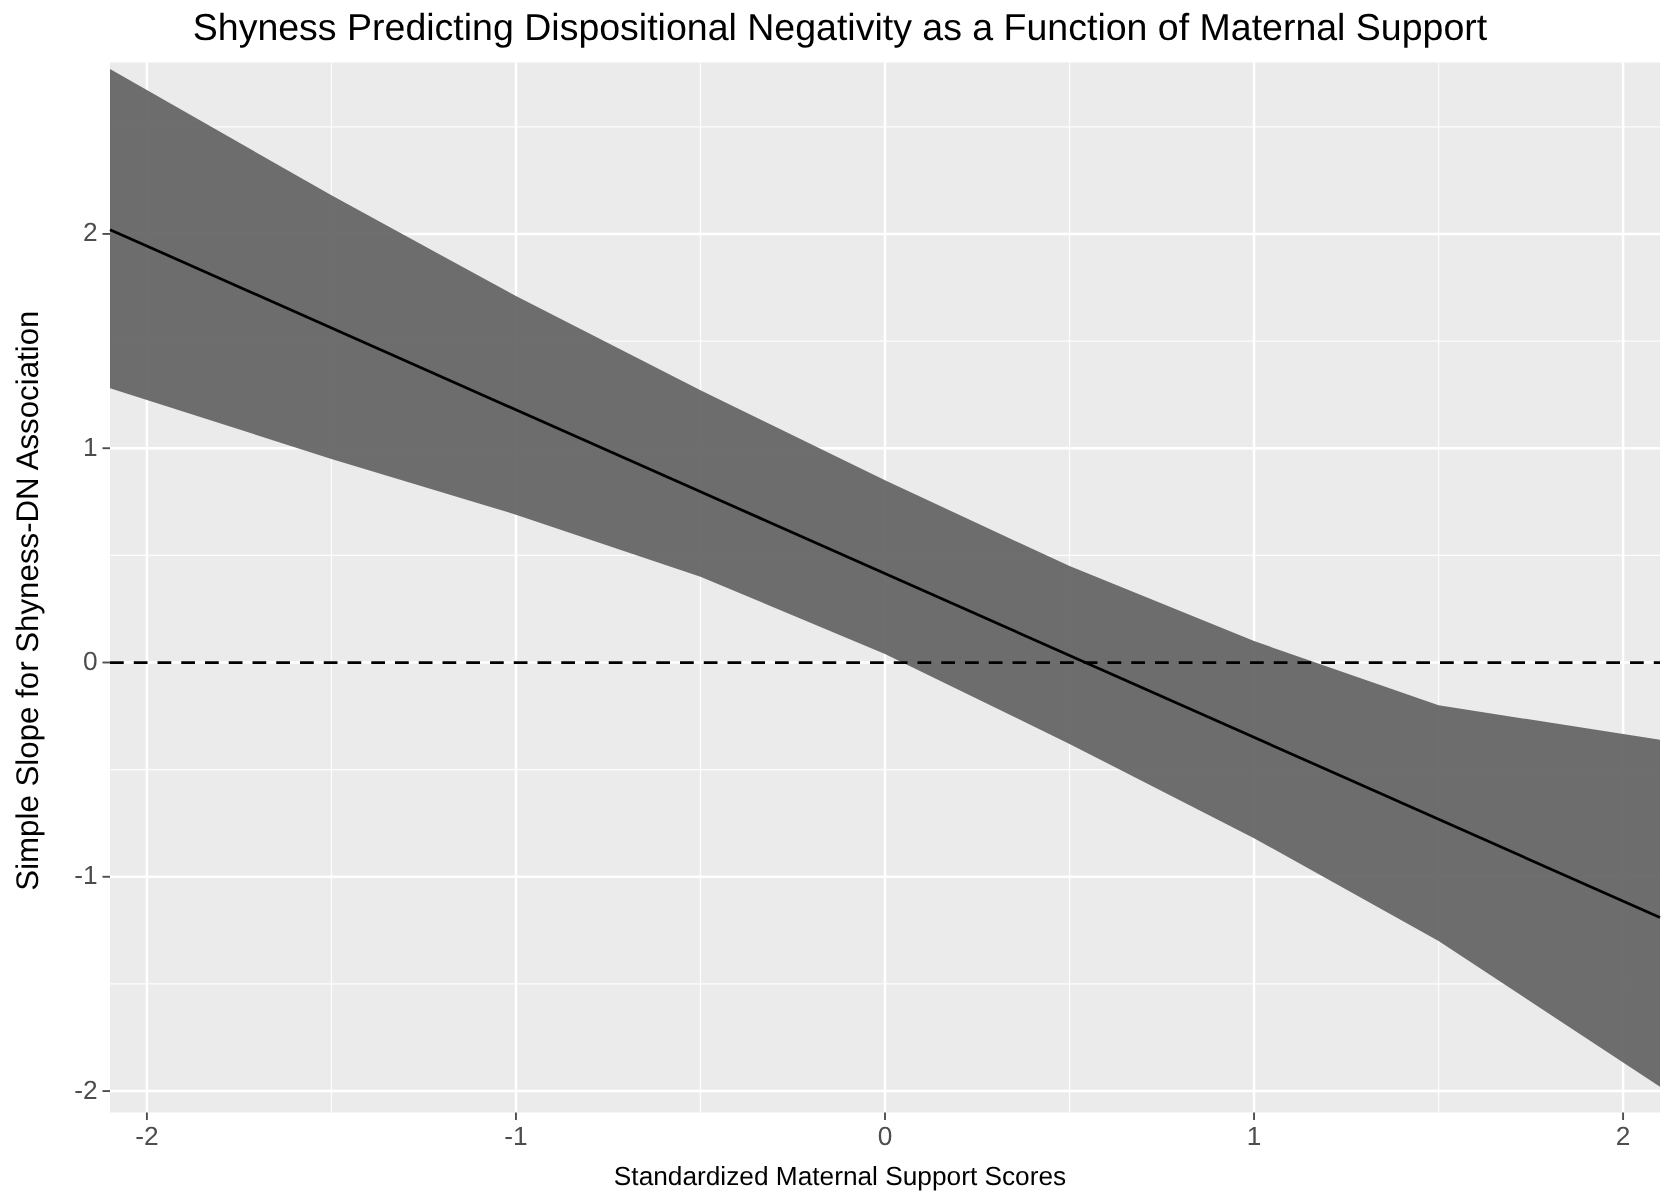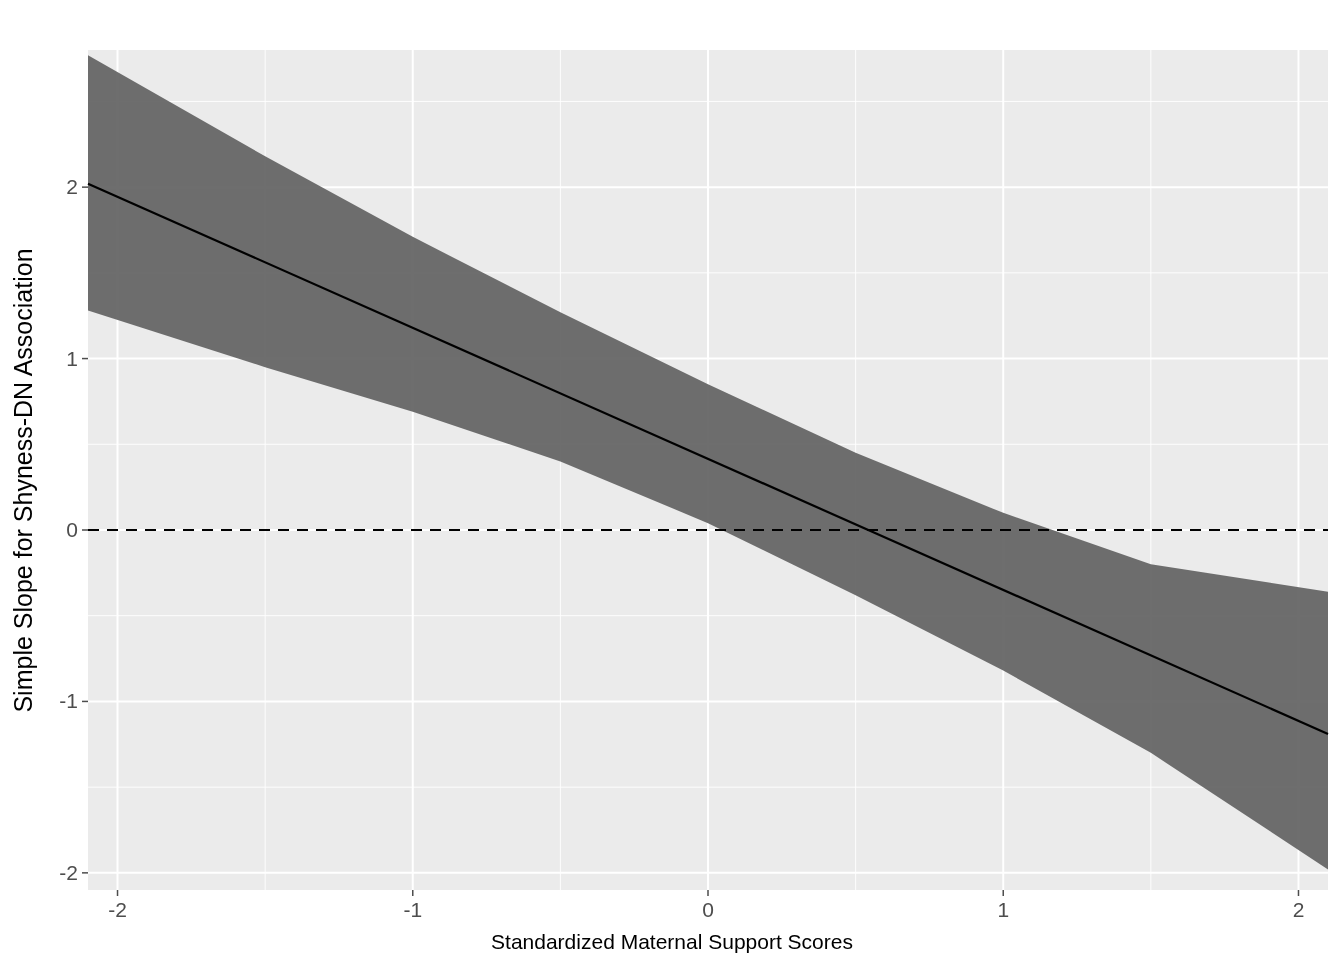--- a/index.html
+++ b/index.html
@@ -101,20 +101,21 @@
     stroke: #000000;
     stroke-width: 2.2;
     stroke-dasharray: 11 8;
     fill: none;
   }
 </style>
 </head>
 <body>
 
 <div class="chart-wrap">
+  <div class="title">Shyness Predicting Dispositional Negativity as a Function of Maternal Support</div>
 
   <div class="ylabel">
     <span>Simple Slope for Shyness-DN Association</span>
   </div>
 
   <div class="xlabel">Standardized Maternal Support Scores</div>
 
   <div class="plot">
     <svg id="plot-svg" width="1240" height="840" viewBox="0 0 1240 840" overflow="visible">
         <line x1="177.14285714285717" x2="177.14285714285717" y1="0" y2="840" class="gridline-minor"></line>

